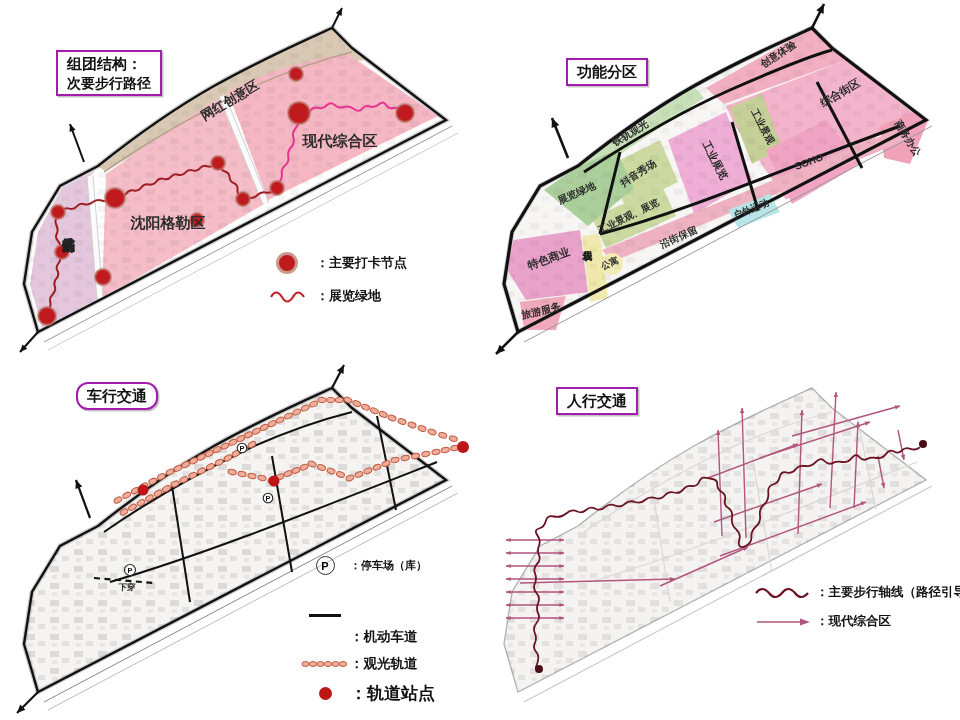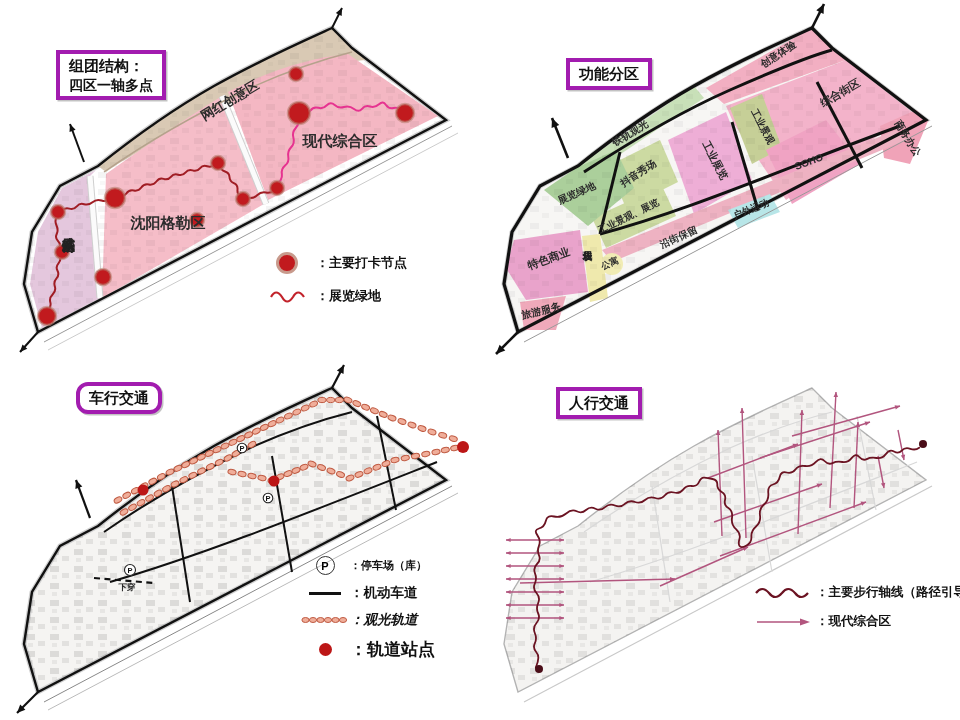--- a/index.html
+++ b/index.html
@@ -1,19 +1,19 @@
 <!DOCTYPE html>
 <html><head>
 <meta charset="utf-8">
 <style>
   html,body{margin:0;padding:0;}
   body{width:960px;height:720px;background:#ffffff;font-family:"Liberation Sans",sans-serif;position:relative;}
   .quad{position:absolute;width:480px;height:360px;overflow:hidden;}
   #q-tl{left:0;top:0;} #q-tr{left:480px;top:0;} #q-bl{left:0;top:360px;} #q-br{left:480px;top:360px;}
-  .titlebox{position:absolute;background:#fff;border:4px solid #a21caf;box-shadow:1.5px 1.5px 0 rgba(120,120,120,.45);
+  .titlebox{position:absolute;background:#fff;border:2px solid #a21caf;box-shadow:1.5px 1.5px 0 rgba(120,120,120,.45);
     padding:2px 9px;font-weight:700;color:#111;line-height:1.3;}
   .t15{font-size:15px;} .t14{font-size:14px;}
   .legend{position:absolute;}
   .lrow{display:flex;align-items:center;}
   .lsym{width:50px;display:flex;justify-content:center;align-items:center;flex:none;}
   .llab{font-weight:700;color:#111;white-space:nowrap;}
   .vlabel{position:absolute;writing-mode:vertical-rl;text-orientation:upright;font-weight:700;color:#222;line-height:1;}
   svg text{font-family:"Liberation Sans",sans-serif;}
   .zl{font-weight:700;fill:#2c2c2c;text-anchor:middle;}
   .nd{fill:#c11a1e;stroke:#b87f70;stroke-width:2.5;stroke-opacity:.6;}
@@ -82,21 +82,21 @@
     </g>
     <g>
       <text class="zl" font-size="13" transform="translate(232,104) rotate(-31)">网红创意区</text>
       <text class="zl" font-size="15" transform="translate(340,146)">现代综合区</text>
       <text class="zl" font-size="15" transform="translate(168,228)">沈阳格勒区</text>
     </g>
   </svg>
   <div class="vlabel" style="left:62px;top:226px;font-size:13px;letter-spacing:1px;">盛京风情区</div>
   <div class="titlebox" style="left:56px;top:50px;">
     <div class="t15">组团结构：</div>
-    <div class="t14">四区一轴多点</div>
+    <div class="t14">次要步行路径</div>
   </div>
   <div class="legend" style="left:266px;top:234px;">
     <div class="lrow" style="margin-bottom:12px;margin-top:17px;">
       <span class="lsym">
         <svg width="40" height="24">
             <circle cx="16" cy="12" r="9.5" fill="#c11a1e" stroke="#c89a8c" stroke-width="3"></circle>
           </svg>
       </span>
       <span class="llab" style="font-size:13px;">：主要打卡节点</span>
     </div>
@@ -317,34 +317,34 @@
     <div class="lrow" style="margin-bottom:9px;">
       <span class="lsym">
         <span style="display:inline-flex;width:17px;height:17px;border:1.6px solid #333;border-radius:50%;align-items:center;justify-content:center;font-size:11px;font-weight:700;">P</span>
       </span>
       <span class="llab" style="font-size:11px;">：停车场（库）</span>
     </div>
     <div class="lrow" style="margin-bottom:9px;">
       <span class="lsym">
           <span style="width:32px;height:3px;background:#111;display:inline-block;"></span>
         </span>
-      <span class="llab" style="font-size:13.5px;">：机动车道</span>
+      <span class="llab" style="font-size:13.5px;margin-top:44px;">：机动车道</span>
     </div>
     <div class="lrow" style="margin-bottom:9px;">
       <span class="lsym">
         <svg width="48" height="12">
           <ellipse cx="4.5" cy="6" rx="3.6" ry="2.5" fill="#f0ae9a" stroke="#bf5a42"></ellipse>
           <ellipse cx="12" cy="6" rx="3.6" ry="2.5" fill="#f0ae9a" stroke="#bf5a42"></ellipse>
           <ellipse cx="19.5" cy="6" rx="3.6" ry="2.5" fill="#f0ae9a" stroke="#bf5a42"></ellipse>
           <ellipse cx="27" cy="6" rx="3.6" ry="2.5" fill="#f0ae9a" stroke="#bf5a42"></ellipse>
           <ellipse cx="34.5" cy="6" rx="3.6" ry="2.5" fill="#f0ae9a" stroke="#bf5a42"></ellipse>
           <ellipse cx="42" cy="6" rx="3.6" ry="2.5" fill="#f0ae9a" stroke="#bf5a42"></ellipse>
         </svg>
       </span>
-      <span class="llab" style="font-size:13.5px;font-style:italic;">：观光轨道</span>
+      <span class="llab" style="font-size:13.5px;">：观光轨道</span>
     </div>
     <div class="lrow">
       <span class="lsym">
           <span style="width:13px;height:13px;border-radius:50%;background:#bc1616;display:inline-block;"></span>
         </span>
       <span class="llab" style="font-size:17px;">：轨道站点</span>
     </div>
   </div>
 </div>
 

